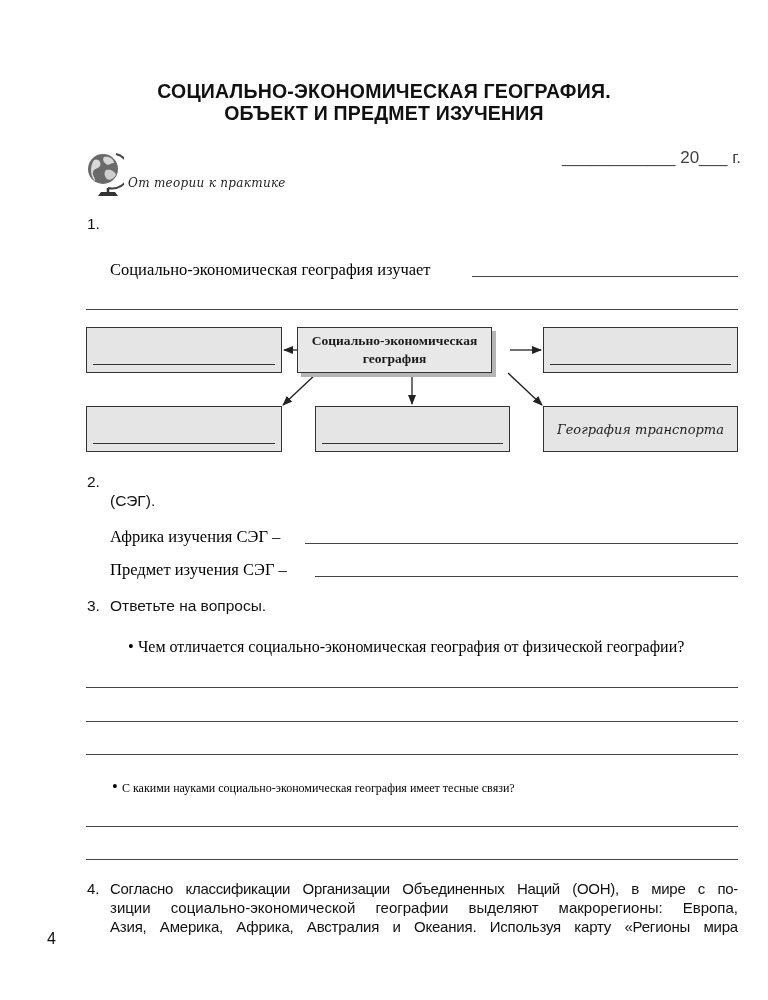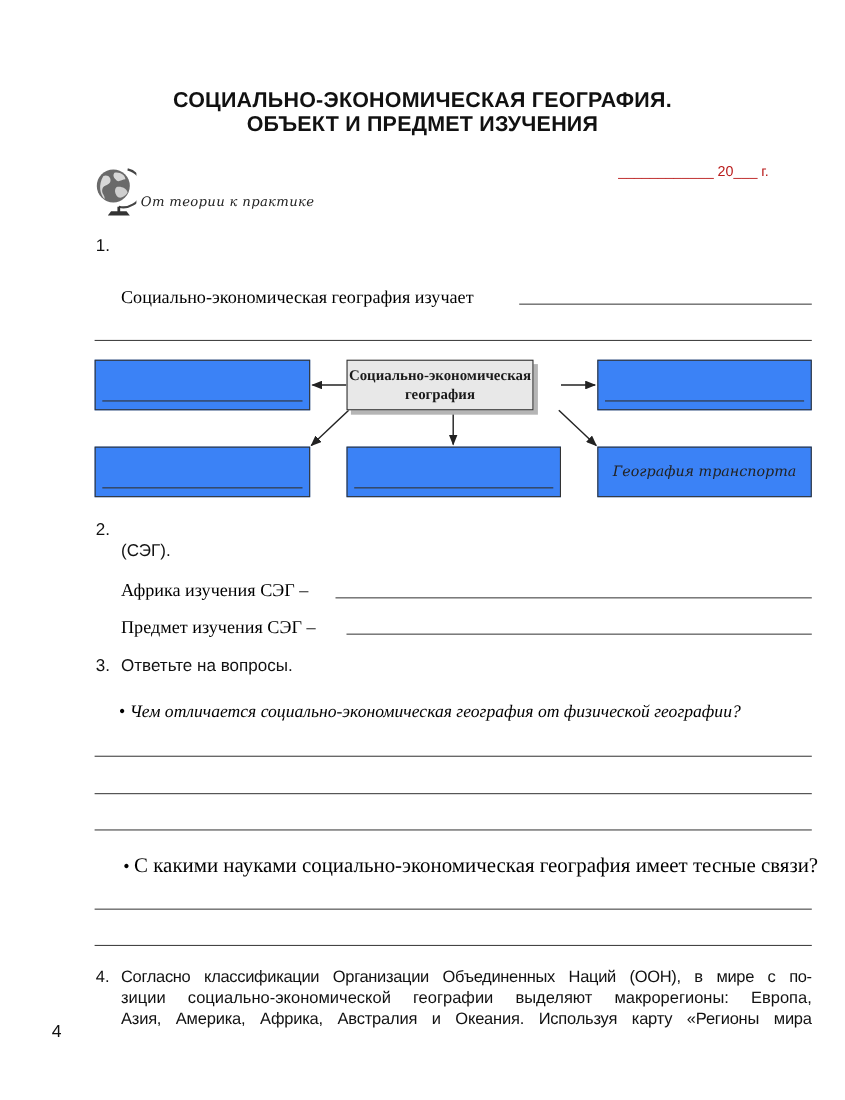--- a/index.html
+++ b/index.html
@@ -7,33 +7,33 @@
   .abs { position: absolute; }
   .sans { font-family: "Liberation Sans", "DejaVu Sans", sans-serif; }
   .serif { font-family: "Liberation Serif", "DejaVu Serif", serif; }
   .title { left: 0; width: 768px; text-align: center; font-weight: bold; font-size: 19.5px; letter-spacing: 0.2px; line-height: 22px; color: #111; }
   .script { font-family: "DejaVu Serif", serif; font-style: italic; font-size: 12px; color: #222; letter-spacing: 0.3px; }
   .line { position: absolute; height: 0; border-top: 1.6px solid #444; }
   .task { font-size: 15.5px; line-height: 19px; color: #111; }
   .task .num { position: absolute; left: 0; }
   .task .txt { position: absolute; left: 23px; }
   .body-serif { font-size: 16.5px; color: #000000; }
-  .box { position: absolute; border: 1.5px solid #333; background: #3b82f6; box-sizing: border-box; }
+  .box { position: absolute; border: 1.5px solid #333; background: #e5e5e5; box-sizing: border-box; }
   .box .fill { position: absolute; left: 6px; right: 6px; bottom: 7px; border-top: 1.5px solid #333; }
   .center-box { position: absolute; border: 1.5px solid #333; background: #e8e8e8; box-sizing: border-box; box-shadow: 4px 4px 0 #b5b5b5; text-align: center; font-family: "Liberation Serif", "DejaVu Serif", serif; font-weight: bold; font-size: 13.5px; line-height: 18px; padding-top: 4px; color: #1a1a1a; }
   .box-text { position: absolute; left: 0; right: 0; top: 15px; text-align: center; font-family: "DejaVu Serif", serif; font-style: italic; font-size: 13px; color: #222; }
   .justify { text-align: justify; text-align-last: justify; }
 </style>
 </head>
 <body>
 
 <div class="abs title sans" style="top:80px;">СОЦИАЛЬНО-ЭКОНОМИЧЕСКАЯ ГЕОГРАФИЯ.</div>
 <div class="abs title sans" style="top:102px;">ОБЪЕКТ И ПРЕДМЕТ ИЗУЧЕНИЯ</div>
 
-<div class="abs sans" style="left:562px; top:148px; font-size:13px; color:#b91c1c;">____________ 20___ г.</div>
+<div class="abs sans" style="left:562px; top:148px; font-size:17px; color:#404040;">____________ 20___ г.</div>
 
 <div class="abs" style="left:86px; top:150px; width:38px; height:48px;">
   <svg width="38" height="48" viewBox="0 0 38 48">
     <path d="M30 4 A17 17 0 0 1 22 38" fill="none" stroke="#444" stroke-width="2"></path>
     <circle cx="17" cy="19" r="15" fill="#6a6a6a"></circle>
     <path d="M8 10 C12 8 16 12 14 16 C12 19 8 18 7 22 C6 26 10 28 9 31 C5 27 3 18 8 10 Z" fill="#d8d8d8"></path>
     <path d="M18 7 C23 6 28 9 28 13 C25 13 22 16 20 14 C18 12 16 10 18 7 Z" fill="#d8d8d8"></path>
     <path d="M20 20 C24 19 29 21 30 25 C27 30 22 31 20 28 C18 25 18 22 20 20 Z" fill="#cfcfcf"></path>
     <line x1="22" y1="38" x2="22" y2="43" stroke="#333" stroke-width="2.5"></line>
     <path d="M12 46 L32 46 L29 42 L15 42 Z" fill="#333"></path>
@@ -56,21 +56,21 @@
         <path d="M0 0 L10 4 L0 8 Z" fill="#222"></path>
       </marker>
     </defs>
     <line x1="315" y1="350" x2="284" y2="350" stroke="#222" stroke-width="1.3" marker-end="url(#ah)"></line>
     <line x1="510" y1="350" x2="541" y2="350" stroke="#222" stroke-width="1.3" marker-end="url(#ah)"></line>
     <line x1="317" y1="373" x2="283" y2="405" stroke="#222" stroke-width="1.3" marker-end="url(#ah)"></line>
     <line x1="412" y1="373" x2="412" y2="404" stroke="#222" stroke-width="1.3" marker-end="url(#ah)"></line>
     <line x1="508" y1="373" x2="542" y2="405" stroke="#222" stroke-width="1.3" marker-end="url(#ah)"></line>
   </svg>
 
-  <div class="center-box" style="left:315px; top:327px; width:170px; height:46px;">
+  <div class="center-box" style="left:297px; top:327px; width:195px; height:46px;">
     <div>Социально-экономическая</div>
     <div>география</div>
   </div>
 
   <div class="box" style="left:86px; top:327px; width:196px; height:46px;">
     <div class="fill"></div>
   </div>
   <div class="box" style="left:543px; top:327px; width:195px; height:46px;">
     <div class="fill"></div>
   </div>
@@ -94,31 +94,31 @@
 <div class="line" style="left:305px; width:433px; top:543px;"></div>
 
 <div class="abs serif body-serif" style="left:110px; top:560px;">Предмет изучения СЭГ –</div>
 <div class="line" style="left:315px; width:423px; top:576px;"></div>
 
 <div class="abs task sans" style="left:87px; top:596px; width:651px; height:20px;">
   <span class="num">3.</span>
   <span class="txt">Ответьте на вопросы.</span>
 </div>
 
-<div class="abs serif body-serif" style="left:108px; top:637px; width:630px; white-space:nowrap;font-style:italic;">
+<div class="abs serif body-serif" style="left:128px; top:637px; width:630px; white-space:nowrap;">
   <span>•</span>
   <span style="font-size:16px;">Чем отличается социально-экономическая география от физической географии?</span>
 </div>
 <div class="line" style="left:86px; width:652px; top:687px;"></div>
 <div class="line" style="left:86px; width:652px; top:721px;"></div>
 <div class="line" style="left:86px; width:652px; top:754px;"></div>
 
 <div class="abs serif body-serif" style="left:112px; top:777px; width:630px; white-space:nowrap;">
   <span>•</span>
-  <span style="font-size:19px;text-align:center;">С какими науками социально-экономическая география имеет тесные связи?</span>
+  <span style="font-size:12px;text-align:center;">С какими науками социально-экономическая география имеет тесные связи?</span>
 </div>
 <div class="line" style="left:86px; width:652px; top:826px;"></div>
 <div class="line" style="left:86px; width:652px; top:859px;"></div>
 
 <div class="abs task sans" style="left:87px; top:879px; width:651px; height:60px; font-size:15px;">
   <span class="num">4.</span>
   <span class="txt justify" style="top:19px; width:628px; display:block;">зиции социально-экономической географии выделяют макрорегионы: Европа,</span>
   <span class="txt justify" style="width:628px; display:block; white-space:nowrap; letter-spacing:-0.3px;">Согласно классификации Организации Объединенных Наций (ООН), в мире с по-</span>
   <span class="txt justify" style="top:38px; width:628px; display:block; letter-spacing:-0.2px;">Азия, Америка, Африка, Австралия и Океания. Используя карту «Регионы мира</span>
 </div>

